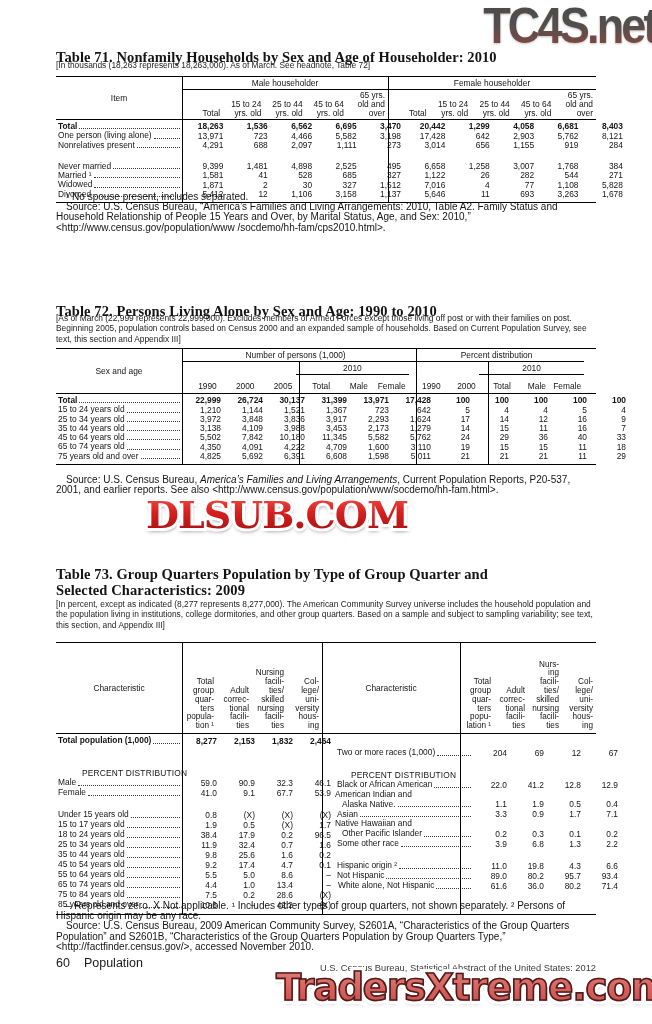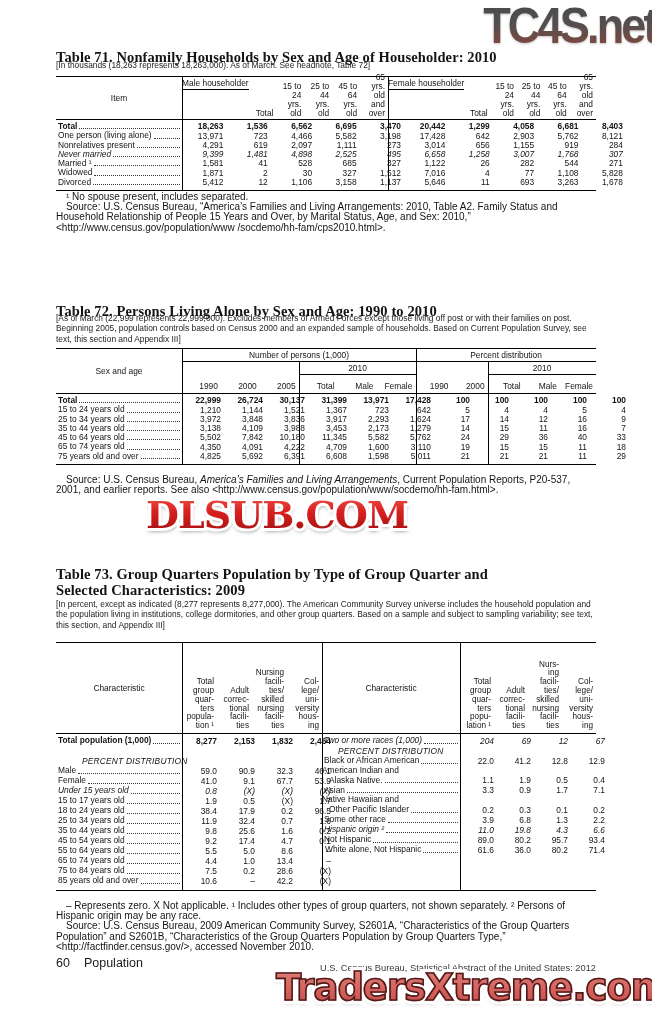--- a/index.html
+++ b/index.html
@@ -11,52 +11,52 @@
   .headnote{font-size:8.4px;line-height:10.4px;color:#1c1c1c;}
   .notes{font-size:10px;line-height:10.2px;}
   .notes p{margin:0;text-indent:10px;}
   
   .tablewrap{position:absolute;left:56px;width:540px;border-top:1px solid #000;border-bottom:1px solid #000;}
   .vline{position:absolute;top:0;bottom:0;width:1px;background:#000;display:block;}
   .vline.vsub{top:13px;}
   .tbody{padding:2px 0 3px;position:relative;font-size:8.4px;}
   .trow{display:flex;align-items:flex-end;height:9.3px;}
   .t73body .trow{height:auto;min-height:9.7px;}
-  .trow.gap{margin-top:0;font-style:italic;}
+  .trow.gap{margin-top:12px;}
   .trow.bold{font-weight:bold;}
   .trow.blankrow{height:9.3px;}
   .t73body .trow.blankrow{min-height:9.7px;}
   .lbl{flex:none;display:flex;flex-direction:column;overflow:hidden;}
   .l1,.l2{line-height:9.3px;}
   .t73body .l1,.t73body .l2{line-height:9.7px;}
   .l2{display:flex;align-items:flex-end;}
   .lbl.two .l2 > span{padding-left:7px;}
   .lbl.ind .l2 > span{padding-left:3px;}
   .l2 > span{white-space:nowrap;padding-left:2px;}
   .leader{flex:1 1 auto;min-width:4px;border-bottom:1px dotted #3a3a3a;margin:0 2px 2px 2px;height:1px;}
   .val{flex:none;text-align:right;padding-right:3px;white-space:nowrap;}
   .section{padding-left:26px;}
   .t73right .section{padding-left:16px;}
   .seclabel{letter-spacing:.2px;}
   
   .thead71{position:relative;height:42px;border-bottom:1px solid #000;font-size:8.4px;}
   .item-h{position:absolute;left:0;top:0;width:126px;height:100%;display:flex;align-items:center;justify-content:center;}
   .hgroups{position:absolute;left:126px;top:0;right:0;height:100%;display:flex;}
-  .hgroup{display:flex;flex-direction:row;}
+  .hgroup{display:flex;flex-direction:column;}
   .hgroup.gm{width:206px;}
   .hgroup.gf{width:208px;}
   .gname{height:12px;line-height:12px;text-align:center;border-bottom:1px solid #000;}
   .gsubs{flex:1;display:flex;align-items:flex-end;}
   .subc{flex:1;text-align:right;padding:0 3px 1px 0;line-height:9px;}
   .t71body .lbl{width:126px;}
   .t71body .val{width:41.4px;}
   
   .thead72{position:relative;height:44px;border-bottom:1px solid #000;font-size:8.4px;}
   .stub72{position:absolute;left:0;top:0;width:126px;height:100%;display:flex;align-items:center;justify-content:center;}
-  .h72r{position:absolute;left:126px;right:0;display:flex;}
+  .h72r{position:absolute;left:126px;right:12px;display:flex;}
   .h72r1{top:0;height:13px;}
   .h72r2{top:13px;height:13px;}
   .h72r3{top:26px;height:18px;}
   .g1{width:234px;text-align:center;line-height:12px;border-bottom:1px solid #000;}
   .g2{width:180px;text-align:center;line-height:12px;border-bottom:1px solid #000;}
   .sp1{width:117px;} .sp2{width:72px;}
   .y2010a{width:117px;text-align:center;line-height:12px;border-bottom:1px solid #000;}
   .y2010b{width:108px;text-align:center;line-height:12px;border-bottom:1px solid #000;}
   .yc{text-align:right;padding:0 3px 2px 0;align-self:flex-end;line-height:9px;}
   .yc.w39{width:39px;} .yc.w36{width:36px;}
@@ -65,21 +65,21 @@
   .t72body .trow > .val:nth-last-child(-n+5){width:36px;}
   
   .thead73{position:relative;height:90px;border-bottom:1px solid #000;display:flex;font-size:8.2px;}
   .half{position:relative;height:100%;}
   .half.lh{width:266px;} .half.rh{width:274px;}
   .char-h{position:absolute;top:0;height:100%;display:flex;align-items:center;justify-content:center;font-size:8.4px;}
   .lh .char-h{left:0;width:126px;} .rh .char-h{left:0;width:138px;}
   .hcols{position:absolute;bottom:0;display:flex;align-items:flex-end;}
   .lh .hcols{left:126px;right:0;} .rh .hcols{left:138px;right:0;}
   .hcol{flex:1;text-align:right;padding:0 3px 2px 0;line-height:8.8px;white-space:pre-line;}
-  .t73bodywrap{display:flex;}
+  .t73bodywrap{display:flex;gap:13px;}
   .t73body{padding:2px 0 4px;font-size:8.4px;}
   .t73left{width:266px;} .t73right{width:274px;}
   .t73left .lbl{width:126px;} .t73left .val{width:35px;}
   .t73right .lbl{width:138px;} .t73right .val{width:34px;}
   
   .footer-left{position:absolute;left:56px;top:956px;font-size:12.5px;color:#1a1a1a;}
   .footer-left .pg{margin-right:14px;}
   .footer-right{position:absolute;right:56px;top:963px;font-size:9.3px;color:#3a3a3a;}
   
   .wm{pointer-events:none;}
@@ -173,21 +173,21 @@
           <span class="val">8,121</span>
         </div>
         <div class="trow">
           <div class="lbl">
             <div class="l2">
               <span>Nonrelatives present</span>
               <span class="leader"></span>
             </div>
           </div>
           <span class="val">4,291</span>
-          <span class="val">619</span>
+          <span class="val">688</span>
           <span class="val">2,097</span>
           <span class="val">1,111</span>
           <span class="val">273</span>
           <span class="val">3,014</span>
           <span class="val">656</span>
           <span class="val">1,155</span>
           <span class="val">919</span>
           <span class="val">284</span>
         </div>
         <div class="trow gap">
@@ -199,21 +199,21 @@
           </div>
           <span class="val">9,399</span>
           <span class="val">1,481</span>
           <span class="val">4,898</span>
           <span class="val">2,525</span>
           <span class="val">495</span>
           <span class="val">6,658</span>
           <span class="val">1,258</span>
           <span class="val">3,007</span>
           <span class="val">1,768</span>
-          <span class="val">307</span>
+          <span class="val">384</span>
         </div>
         <div class="trow">
           <div class="lbl">
             <div class="l2">
               <span>Married ¹</span>
               <span class="leader"></span>
             </div>
           </div>
           <span class="val">1,581</span>
           <span class="val">41</span>

